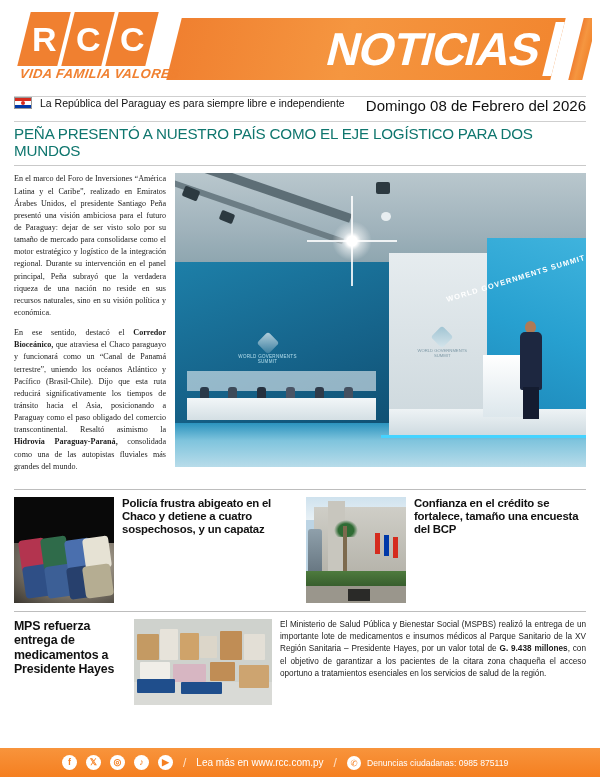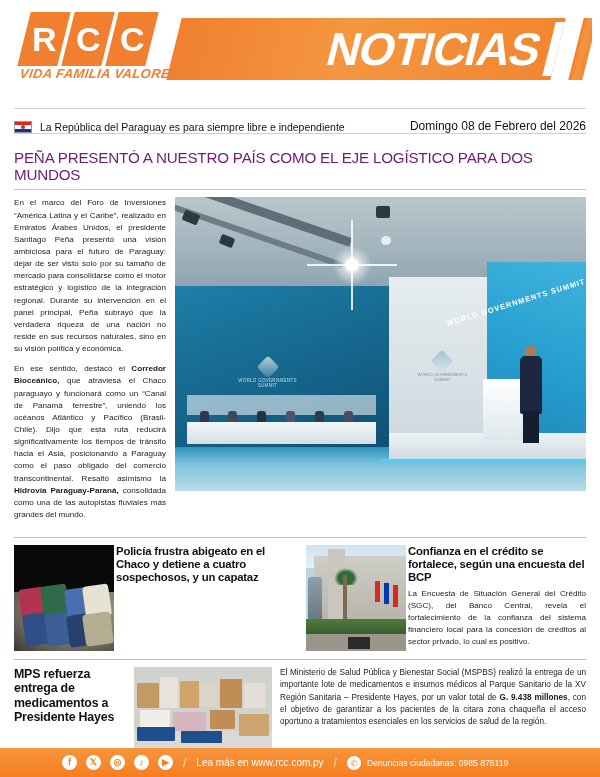--- a/index.html
+++ b/index.html
@@ -67,57 +67,57 @@
   .logo-tag {
     position: absolute; left: 6px; top: 54px;
     color: #f08030; font-weight: 700; font-size: 13px;
     font-style: italic; letter-spacing: .4px;
     transform: skewX(-8deg);
     white-space: nowrap;
   }
 
   
   .motto-bar {
-    margin: 16px 14px;
+    margin: 4px 14px;
     border-top: 1px solid #cfcfcf;
     border-bottom: 1px solid #cfcfcf;
     height: 26px;
-    display: flex; align-items: flex-end;
+    display: flex; align-items: flex-start;
   }
   .flag {
     width: 18px; height: 12px; margin-right: 8px;
     border: 1px solid #999; position: relative; flex: 0 0 auto;
   }
   .flag i { position: absolute; left:0; right:0; height: 33.33%; display:block; }
   .flag .f1 { top: 0; background:#d52b1e; }
   .flag .f2 { top: 33.33%; background:#ffffff; }
   .flag .f3 { top: 66.66%; background:#0038a8; }
   .flag .emblem {
     position:absolute; left:50%; top:50%; width:4px; height:4px;
     margin:-2px 0 0 -2px; border-radius:50%; background:#d52b1e;
   }
   .motto-text { font-size: 10.5px; color: #111; }
-  .motto-date { margin-left: auto; font-size: 12px; color: #111; }
+  .motto-date { margin-left: auto; font-size: 15px; color: #111; }
 
   
   .lead-headline {
     margin: 9px 14px 0 14px;
     font-size: 20.5px; font-weight: 700; color: #0d0d0d;
     letter-spacing: -0.3px; line-height: 1.08;
   }
   .lead-sub {
     margin: 4px 14px 0 14px;
-    font-size: 15.2px; font-weight: 400; color: #701a75;
+    font-size: 15.2px; font-weight: 400; color: #0f766e;
     line-height: 1.1; letter-spacing: -0.2px;
   }
   .rule-thin { margin: 6px 14px 0 14px; border-top: 1px solid #c9c9c9; }
 
   
   .lead-wrap { display: flex; margin: 7px 14px 0 14px; gap: 9px; }
-  .lead-col { width: 152px; flex: 0 0 152px; }
+  .lead-col { width: 152px; flex: 0 0 152px; font-family: Liberation Serif, serif; }
   .body-p {
     font-size: 8.1px; line-height: 1.5; color: #1b1b1b;
     text-align: justify; margin-bottom: 8px;
   }
   .body-p b { font-weight: 700; }
 
   .lead-photo {
     flex: 1 1 auto; height: 294px; position: relative; overflow: hidden;
     background: #0d4f68;
   }
@@ -177,21 +177,21 @@
     background:#141c30; }
   .sp-table { position:absolute; left:3%; bottom:16%; width:46%; height:22px;
     background: linear-gradient(180deg,#f2f6f8,#d4dfe4); }
   .sp-panelbk { position:absolute; left:3%; bottom:26%; width:46%; height:20px;
     background: rgba(255,255,255,.55); }
   .sp-aud { position:absolute; bottom:23%; width:9px; height:13px; border-radius:3px 3px 0 0; }
 
   
   .rule-thick { margin: 8px 14px 0 14px; border-top: 1px solid #bdbdbd; }
   .sec2 { display: flex; margin: 7px 14px 0 14px; gap: 12px; }
-  .sec2-col { flex: 1 1 0; display: flex; gap: 2px; }
+  .sec2-col { flex: 1 1 0; display: flex; gap: 8px; }
   .thumb { width: 100px; flex: 0 0 100px; height: 106px; overflow: hidden; position: relative; }
   .sec2-txt { flex: 1 1 auto; }
   .sec-head {
     font-size: 11.4px; font-weight: 700; color: #111; line-height: 1.14;
     margin-bottom: 4px; letter-spacing: -0.2px;
   }
   .sec-body { font-size: 8.1px; line-height: 1.48; color: #1b1b1b; text-align: justify; }
 
   
   .t1 { background: #090909; }
@@ -382,22 +382,21 @@
         <div class="flag-s" style="right:17%;top:36%;background:#0038a8;"></div>
         <div class="flag-s" style="right:8%;top:38%;background:#d52b1e;"></div>
         <div class="palm-top"></div>
         <div class="palm-trunk"></div>
         <div class="statue"></div>
         <div class="hedge"></div>
         <div class="base"></div>
         <div class="door"></div>
       </div>
       <div class="sec2-txt">
-        <div class="sec-head">Confianza en el crédito se fortalece, según una encuesta del BCP</div>
-        <div class="sec-body">La Encuesta de Situación General del Crédito (SGC), del Banco Central, revela el fortalecimiento de la confianza del sistema financiero local para la concesión de créditos al sector privado, lo cual es positivo.</div>
+        <div class="sec-head">Confianza en el crédito se fortalece, tamaño una encuesta del BCP</div>
       </div>
     </div>
   </div>
 
   <div class="rule-thick"></div>
 
   <div class="sec3">
     <div class="sec3-head">MPS refuerza entrega de medicamentos a Presidente Hayes</div>
 
     <div class="sec3-photo">

